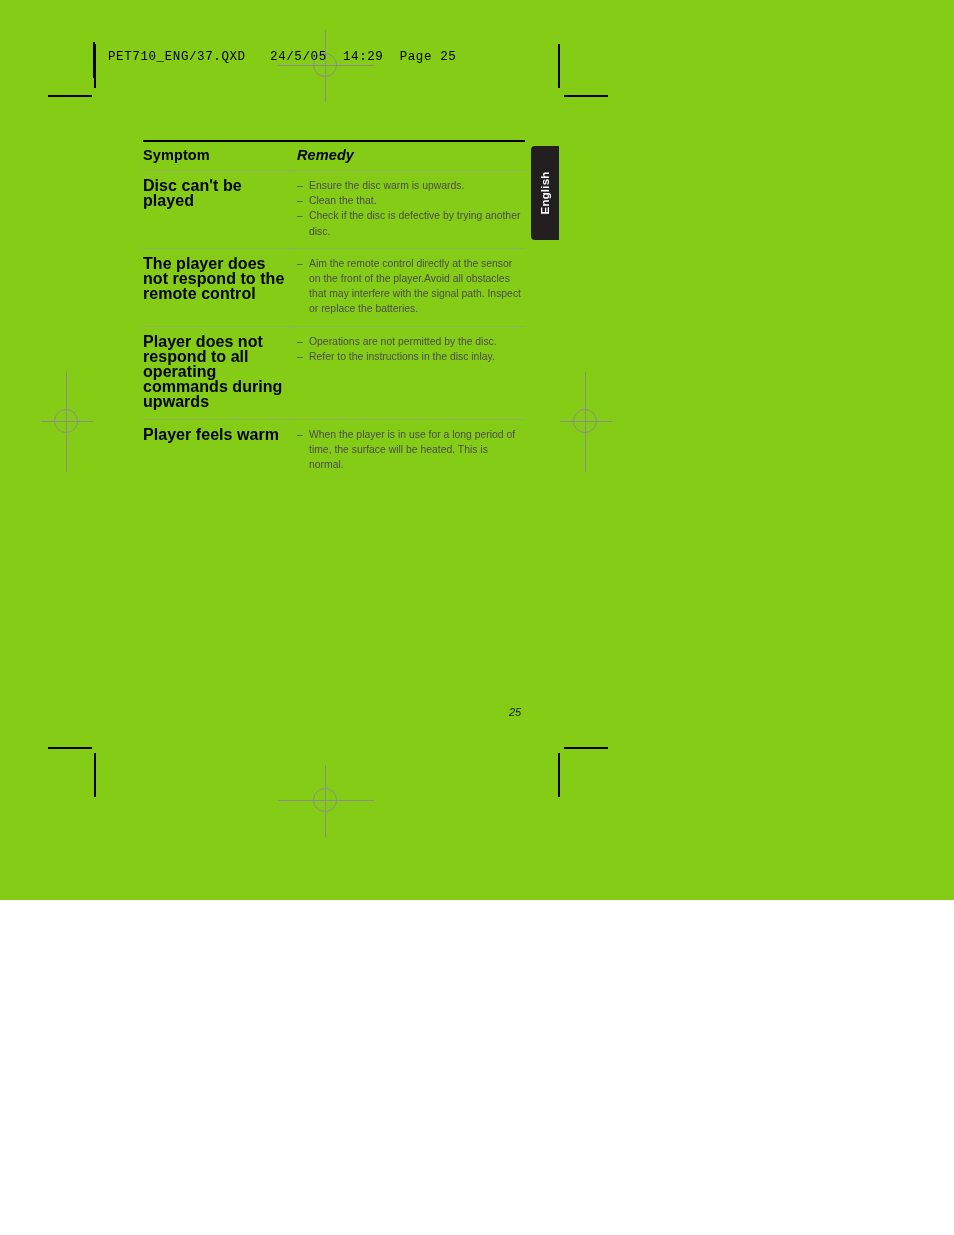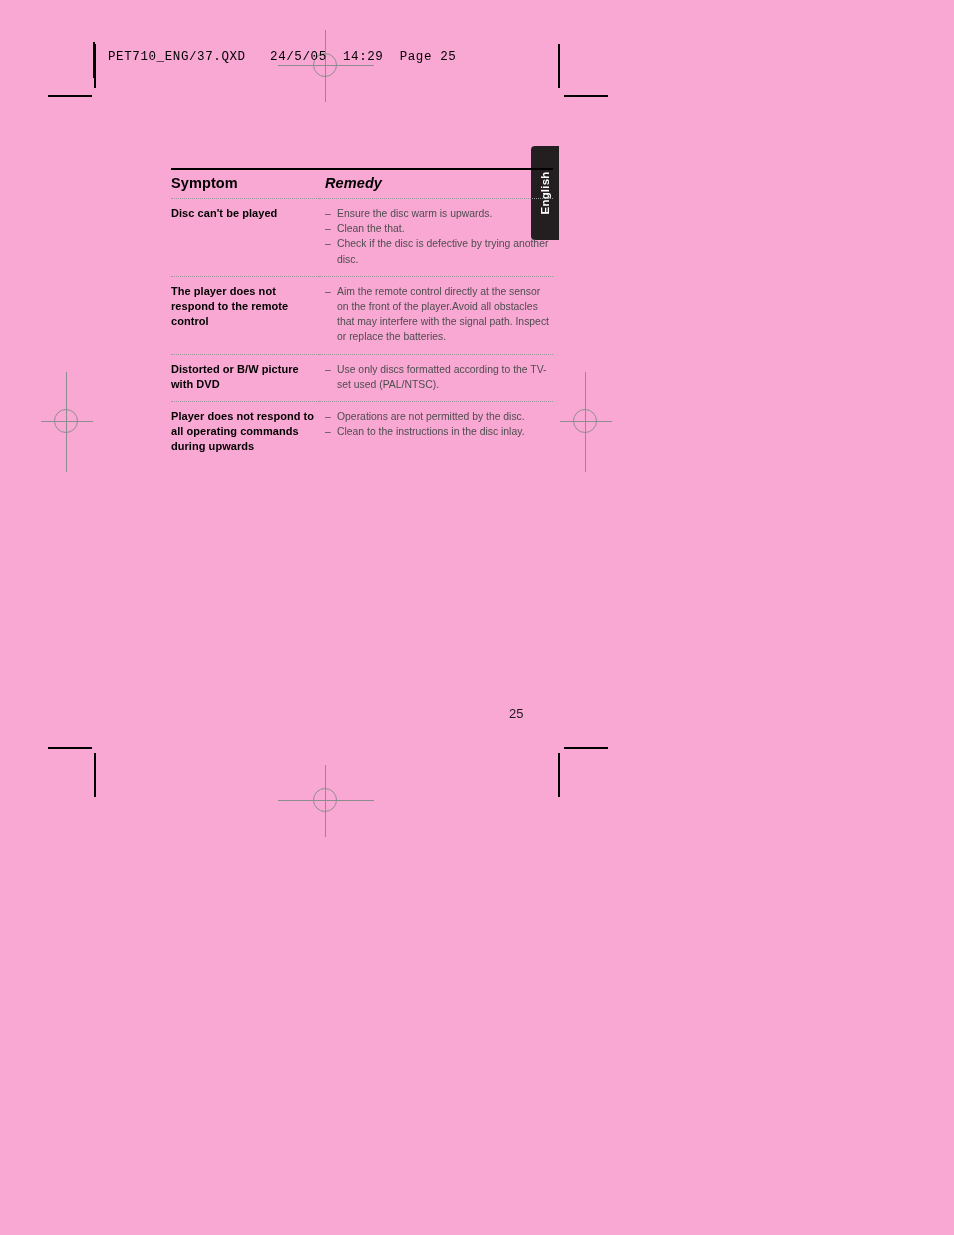--- a/index.html
+++ b/index.html
@@ -7,22 +7,22 @@
     padding: 0;
     background: #ffffff;
   }
   body {
     font-family: "Liberation Sans", sans-serif;
     color: #000000;
   }
   #page {
     position: relative;
     width: 954px;
-    height: 1235px;
-    background: #f9a8d4;
+    height: 900px;
+    background: #84cc16;
     overflow: hidden;
   }
 
   
   .cropmark {
     position: absolute;
     background: #000000;
   }
   .cropmark.h { height: 2px; }
   .cropmark.v { width: 2px; }
@@ -102,23 +102,22 @@
     color: #ffffff;
     font-size: 11.5px;
     font-weight: bold;
     letter-spacing: 0.2px;
   }
 
   
   #table-wrap {
     position: absolute;
     left: 143px;
-    top: 168px;
+    top: 140px;
     width: 382px;
-    margin-left: 28px;
   }
   #table-wrap .rule-top {
     height: 2px;
     background: #000000;
     width: 100%;
   }
   table.tbl {
     width: 100%;
     border-collapse: collapse;
     table-layout: fixed;
@@ -140,21 +139,21 @@
     padding: 5px 0 7px 0;
   }
   tr.head th.rem { padding-left: 6px; font-style: italic; }
 
   tr.row > td {
     border-top: 1px dotted #9a9a9a;
     padding-top: 7px;
     padding-bottom: 9px;
   }
   tr.row td.sym {
-    font-size: 11px;
+    font-size: 16px;
     font-weight: bold;
     line-height: 15.2px;
     letter-spacing: 0.05px;
     padding-right: 4px;
   }
   tr.row td.rem {
     font-size: 10.4px;
     line-height: 15.2px;
     color: #4d4d4d;
     padding-left: 6px;
@@ -173,22 +172,23 @@
     position: absolute;
     left: 0;
     top: 0;
   }
 
   
   #folio {
     position: absolute;
     left: 509px;
     top: 706px;
-    font-size: 13px;
+    font-size: 11px;
     color: #1a1a1a;
+    font-style: italic;
   }
 </style>
 </head>
 <body>
 
 <div id="page">
 
   <div class="cropmark h" style="left:48px; top:95px; width:44px;"></div>
   <div class="cropmark v" style="left:94px; top:44px; height:44px;"></div>
 
@@ -255,33 +255,33 @@
           </tr>
           <tr class="row">
             <td class="sym">The player does not respond to the remote control</td>
             <td class="rem">
               <ul class="remedy">
                 <li><span class="dash">–</span><span>Aim the remote control directly at the sensor on the front of the player.Avoid all obstacles that may interfere with the signal path. Inspect or replace the batteries.</span></li>
               </ul>
             </td>
           </tr>
           <tr class="row">
-            <td class="sym">Distorted or B/W picture with DVD</td>
-            <td class="rem">
-              <ul class="remedy">
-                <li><span class="dash">–</span><span>Use only discs formatted according to the TV-set used (PAL/NTSC).</span></li>
-              </ul>
-            </td>
-          </tr>
-          <tr class="row">
             <td class="sym">Player does not respond to all operating commands during upwards</td>
             <td class="rem">
               <ul class="remedy">
                 <li><span class="dash">–</span><span>Operations are not permitted by the disc.</span></li>
-                <li><span class="dash">–</span><span>Clean to the instructions in the disc inlay.</span></li>
+                <li><span class="dash">–</span><span>Refer to the instructions in the disc inlay.</span></li>
+              </ul>
+            </td>
+          </tr>
+          <tr class="row">
+            <td class="sym">Player feels warm</td>
+            <td class="rem">
+              <ul class="remedy">
+                <li><span class="dash">–</span><span>When the player is in use for a long period of time, the surface will be heated. This is normal.</span></li>
               </ul>
             </td>
           </tr>
         </tbody>
     </table>
   </div>
 
   <div id="folio">25</div>
 
 </div>

